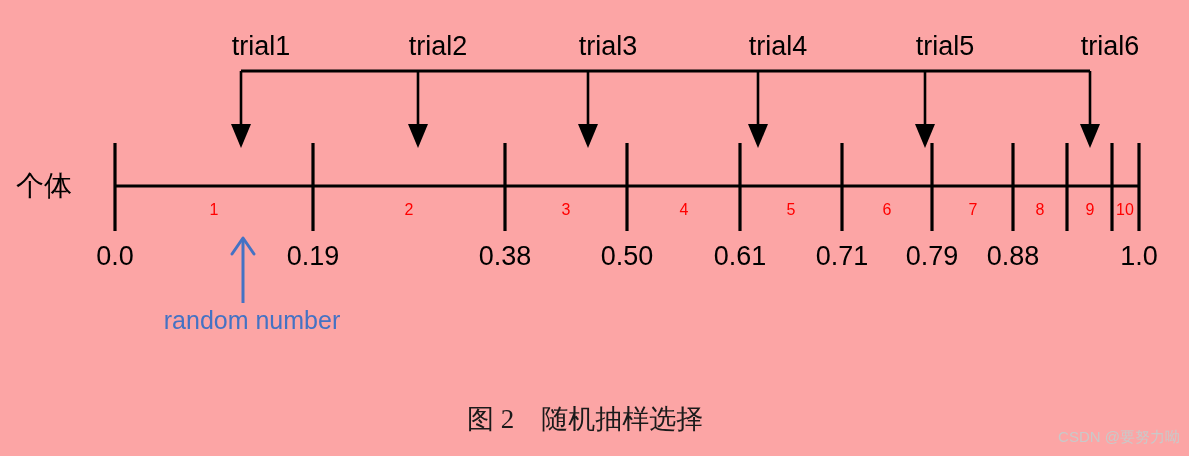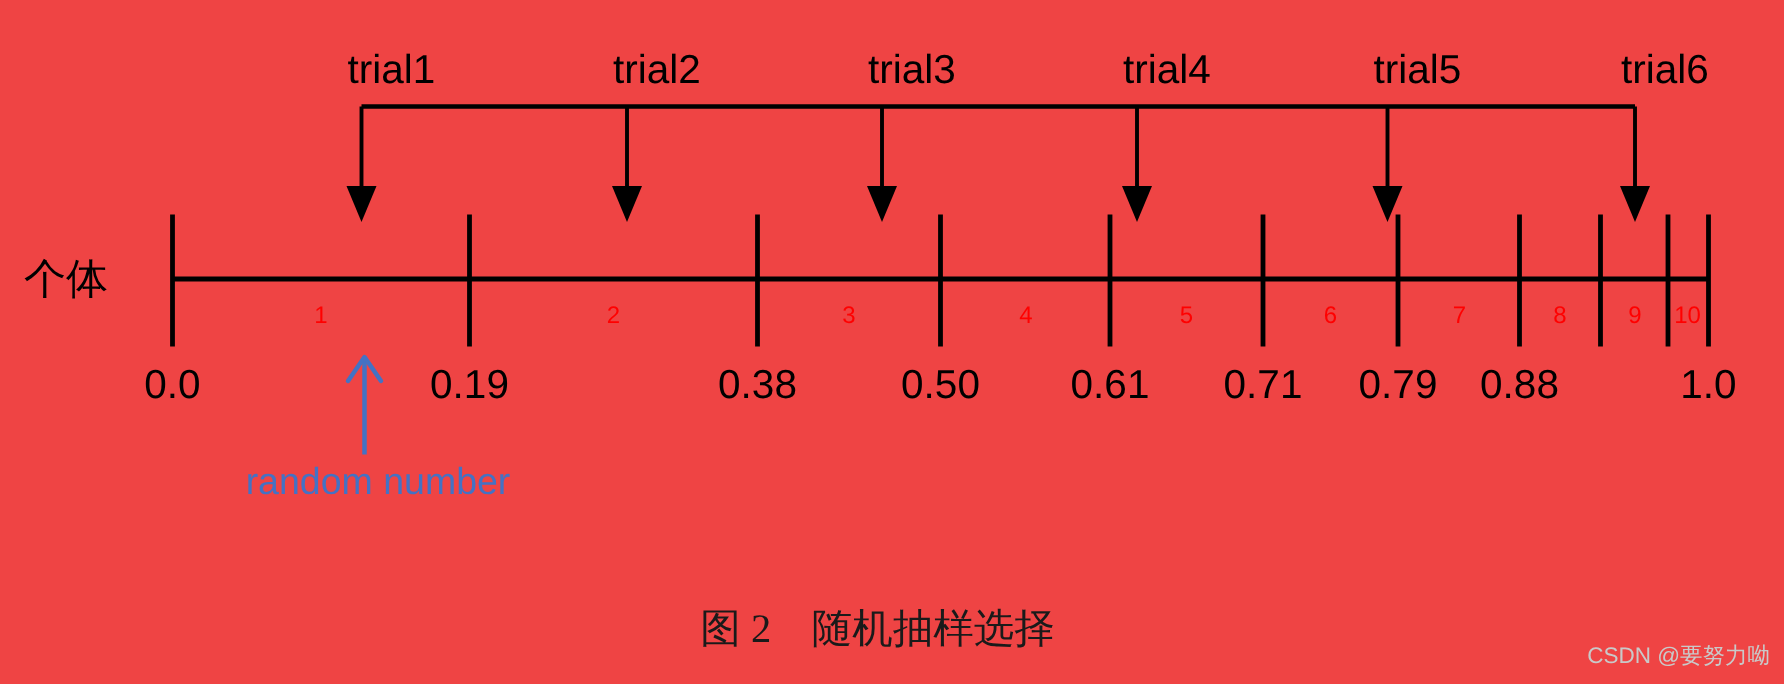--- a/index.html
+++ b/index.html
@@ -4,21 +4,21 @@
 <style>
   html, body {
     margin: 0;
     padding: 0;
     background: #ffffff;
   }
   #stage {
     position: relative;
     width: 1189px;
     height: 456px;
-    background: #ef4444;
+    background: #fca5a5;
     overflow: hidden;
     font-family: "Liberation Sans", sans-serif;
   }
   svg.figure {
     position: absolute;
     left: 0;
     top: 0;
     width: 1189px;
     height: 456px;
   }

